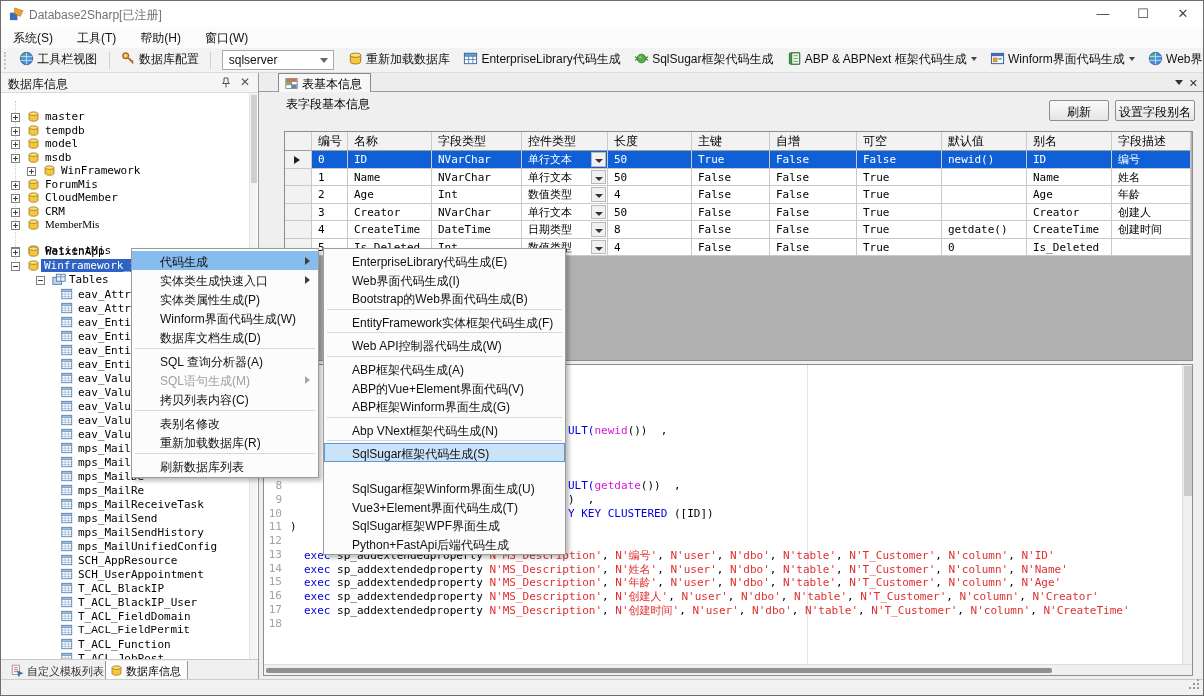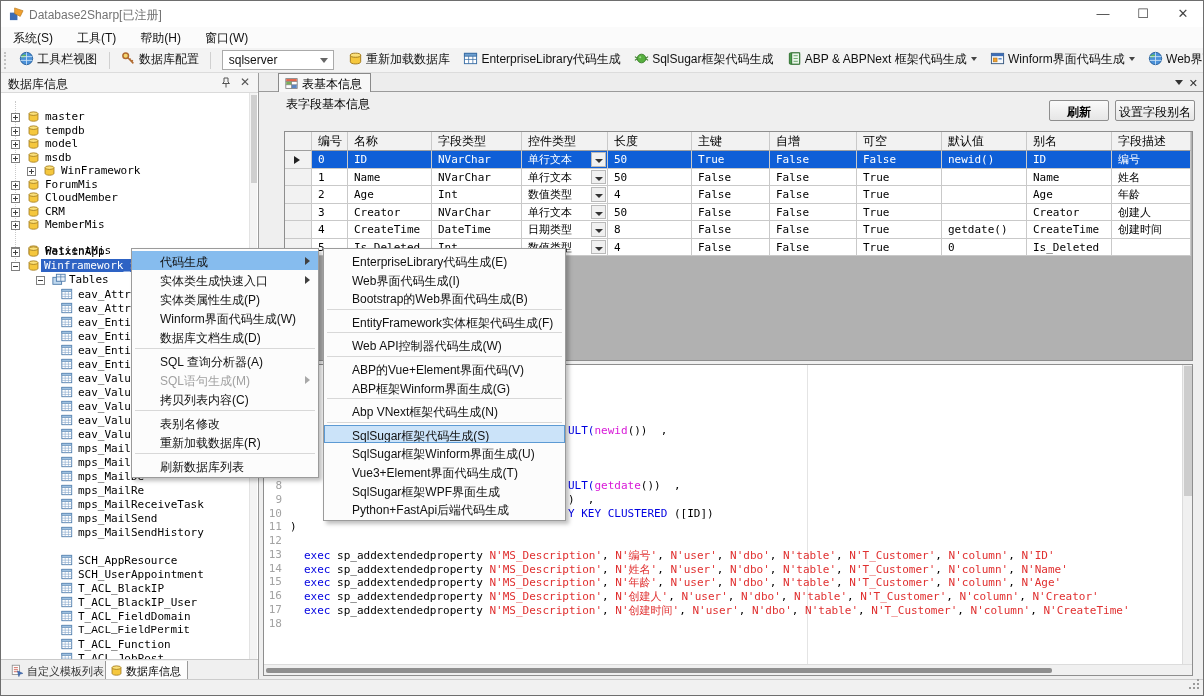--- a/index.html
+++ b/index.html
@@ -51,21 +51,21 @@
   
   .tabstrip{position:absolute;left:258px;top:72px;width:946px;height:19px;background:#ededed;border-bottom:1px solid #9a9a9a;}
   .doctab{position:absolute;left:19px;top:0;height:19px;padding:2px 8px 0 6px;background:#f8f8f8;border:1px solid #8a8a8a;border-bottom:none;font-size:12px;color:#000;white-space:nowrap;}
   .doctab .ic{display:inline-block;vertical-align:-2px;margin-right:4px;}
   .docctl{position:absolute;top:4px;font-size:11px;color:#333;}
   .docctl.chev{right:22px;width:0;height:0;border-left:4px solid transparent;border-right:4px solid transparent;border-top:5px solid #333;top:7px;}
   .docctl.x{right:7px;}
   .docpanel{position:absolute;left:258px;top:91px;width:946px;height:587px;background:#efefef;}
   .sectionlabel{position:absolute;left:27px;top:4px;font-size:12px;color:#000;}
   .pbtn{position:absolute;top:8px;height:21px;background:linear-gradient(#fafafa,#e6e6e6);border:1px solid #8e8e8e;border-radius:2px;font-size:12px;text-align:center;padding-top:3px;color:#000;}
-  .pbtn.refresh{left:790px;width:60px;font-weight:bold;}
+  .pbtn.refresh{left:790px;width:60px;}
   .pbtn.alias{left:856px;width:80px;}
 
   
   .grid{position:absolute;left:25px;top:39px;width:909px;height:230px;border:1px solid #8e8e8e;background:#b1b1b1;overflow:hidden;}
   .gcell{position:absolute;font-family:"DejaVu Sans Mono",monospace;font-size:11px;color:#000;
          border-right:1px solid #c9c9c9;border-bottom:1px solid #c9c9c9;padding-left:6px;overflow:hidden;white-space:nowrap;}
   .ghead{background:#f2f2f2;border-bottom:1px solid #9f9f9f;line-height:18px;font-family:"Liberation Sans",sans-serif;font-size:12px;}
   .gsel{background:#f2f2f2;}
   .grow{background:#ffffff;line-height:17px;}
   .grow.selrow{background:#0f5fd7;color:#fff;}
@@ -259,21 +259,21 @@
           <div class="tbox" style="left:10px;"><svg width="9" height="9" viewBox="0 0 9 9">
               <rect x="0.5" y="0.5" width="8" height="8" fill="#fff" stroke="#808080"></rect>
               <path d="M2 4.5 h5 M4.5 2 v5" stroke="#404040"></path>
             </svg></div>
           <div class="tico" style="left:26px;"><svg width="13" height="13" viewBox="0 0 16 16">
               <path d="M2.5 4.5 v7 c0 1.4 2.5 2.3 5.5 2.3 s5.5 -0.9 5.5 -2.3 v-7 Z" fill="#f5c73d" stroke="#a07818"></path>
               <ellipse cx="8" cy="4.5" rx="5.5" ry="2.2" fill="#fbe07a" stroke="#a07818"></ellipse>
             </svg></div>
           <div class="tlabel" style="left:44px;">CRM</div>
         </div>
-        <div class="trow" style="left:0;top:125px;width:100%;">
+        <div class="trow" style="left:0;top:125px;width:100%;font-family:Liberation Serif, serif;">
           <div class="tbox" style="left:10px;"><svg width="9" height="9" viewBox="0 0 9 9">
               <rect x="0.5" y="0.5" width="8" height="8" fill="#fff" stroke="#808080"></rect>
               <path d="M2 4.5 h5 M4.5 2 v5" stroke="#404040"></path>
             </svg></div>
           <div class="tico" style="left:26px;"><svg width="13" height="13" viewBox="0 0 16 16">
               <path d="M2.5 4.5 v7 c0 1.4 2.5 2.3 5.5 2.3 s5.5 -0.9 5.5 -2.3 v-7 Z" fill="#f5c73d" stroke="#a07818"></path>
               <ellipse cx="8" cy="4.5" rx="5.5" ry="2.2" fill="#fbe07a" stroke="#a07818"></ellipse>
             </svg></div>
           <div class="tlabel" style="left:44px;">MemberMis</div>
         </div>
@@ -458,20 +458,28 @@
             </svg></div>
           <div class="tlabel" style="left:77px;">mps_MailSend</div>
         </div>
         <div class="trow" style="left:0;top:433px;width:100%;">
           <div class="tico" style="left:60px;"><svg width="12" height="12" viewBox="0 0 14 14">
               <rect x="1" y="1.5" width="11.5" height="11" fill="#fff" stroke="#4a78a8"></rect>
               <rect x="1" y="1.5" width="11.5" height="2.8" fill="#9fc1e0" stroke="#4a78a8" stroke-width="0.6"></rect>
               <path d="M1 7.2 h11.5 M1 9.9 h11.5 M4.9 4.3 v8.2 M8.7 4.3 v8.2" stroke="#88aacc" stroke-width="0.7"></path>
             </svg></div>
           <div class="tlabel" style="left:77px;">mps_MailSendHistory</div>
+        </div>
+        <div class="trow" style="left:0;top:447px;width:100%;">
+          <div class="tico" style="left:60px;"><svg width="12" height="12" viewBox="0 0 14 14">
+              <rect x="1" y="1.5" width="11.5" height="11" fill="#fff" stroke="#4a78a8"></rect>
+              <rect x="1" y="1.5" width="11.5" height="2.8" fill="#9fc1e0" stroke="#4a78a8" stroke-width="0.6"></rect>
+              <path d="M1 7.2 h11.5 M1 9.9 h11.5 M4.9 4.3 v8.2 M8.7 4.3 v8.2" stroke="#88aacc" stroke-width="0.7"></path>
+            </svg></div>
+          <div class="tlabel" style="left:77px;">mps_MailUnifiedConfig</div>
         </div>
         <div class="trow" style="left:0;top:461px;width:100%;">
           <div class="tico" style="left:60px;"><svg width="12" height="12" viewBox="0 0 14 14">
               <rect x="1" y="1.5" width="11.5" height="11" fill="#fff" stroke="#4a78a8"></rect>
               <rect x="1" y="1.5" width="11.5" height="2.8" fill="#9fc1e0" stroke="#4a78a8" stroke-width="0.6"></rect>
               <path d="M1 7.2 h11.5 M1 9.9 h11.5 M4.9 4.3 v8.2 M8.7 4.3 v8.2" stroke="#88aacc" stroke-width="0.7"></path>
             </svg></div>
           <div class="tlabel" style="left:77px;">SCH_AppResource</div>
         </div>
         <div class="trow" style="left:0;top:475px;width:100%;">
@@ -702,27 +710,28 @@
 
   <div class="cmenu" id="smenu" style="left:322px;top:247px;width:243px;padding:2px 0;">
       <div class="citem" style="height:18.6px;">EnterpriseLibrary代码生成(E)</div>
       <div class="citem" style="height:18.6px;">Web界面代码生成(I)</div>
       <div class="citem" style="height:18.6px;">Bootstrap的Web界面代码生成(B)</div>
       <div class="csep"></div>
       <div class="citem" style="height:18.6px;">EntityFramework实体框架代码生成(F)</div>
       <div class="csep"></div>
       <div class="citem" style="height:18.6px;">Web API控制器代码生成(W)</div>
       <div class="csep"></div>
+      <div class="citem" style="height:18.6px;">ABP框架代码生成(A)</div>
       <div class="citem" style="height:18.6px;">ABP的Vue+Element界面代码(V)</div>
       <div class="citem" style="height:18.6px;">ABP框架Winform界面生成(G)</div>
       <div class="csep"></div>
       <div class="citem" style="height:18.6px;">Abp VNext框架代码生成(N)</div>
       <div class="csep"></div>
       <div class="citem hl2" style="height:18.6px;">SqlSugar框架代码生成(S)</div>
-      <div class="citem" style="height:18.6px;">SqlSugar框架Winform界面生成(U)</div>
+      <div class="citem" style="height:18.6px;margin-top:16px;">SqlSugar框架Winform界面生成(U)</div>
       <div class="citem" style="height:18.6px;">Vue3+Element界面代码生成(T)</div>
       <div class="citem" style="height:18.6px;">SqlSugar框架WPF界面生成</div>
       <div class="citem" style="height:18.6px;">Python+FastApi后端代码生成</div>
     </div>
 
   <div class="statusbar">
     <span class="grip"><svg width="12" height="12" viewBox="0 0 12 12">
           <g fill="#9a9a9a">
             <rect x="8" y="8" width="2" height="2"></rect>
             <rect x="8" y="4" width="2" height="2"></rect>

